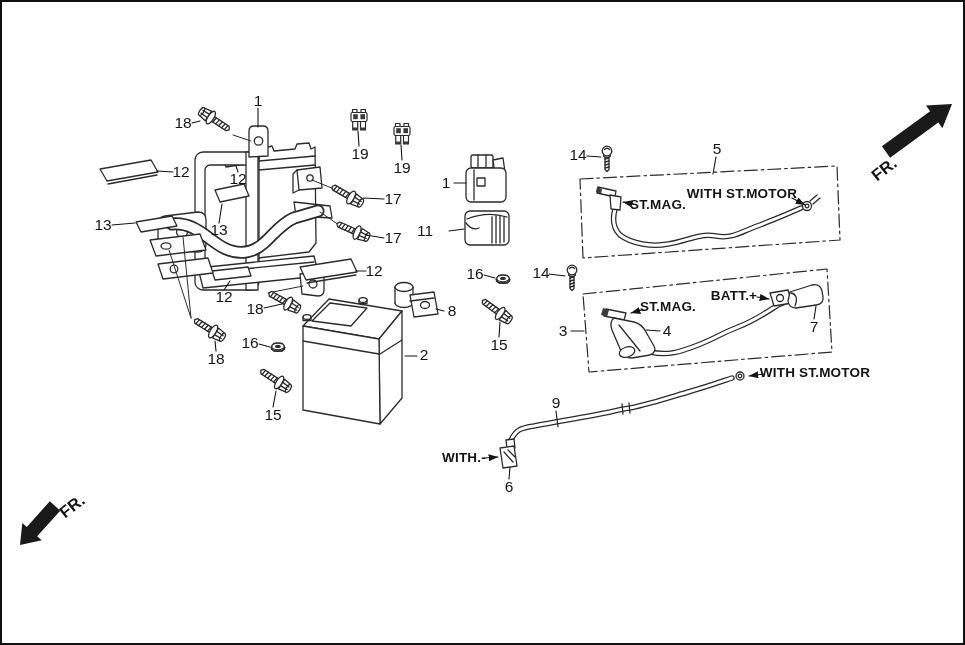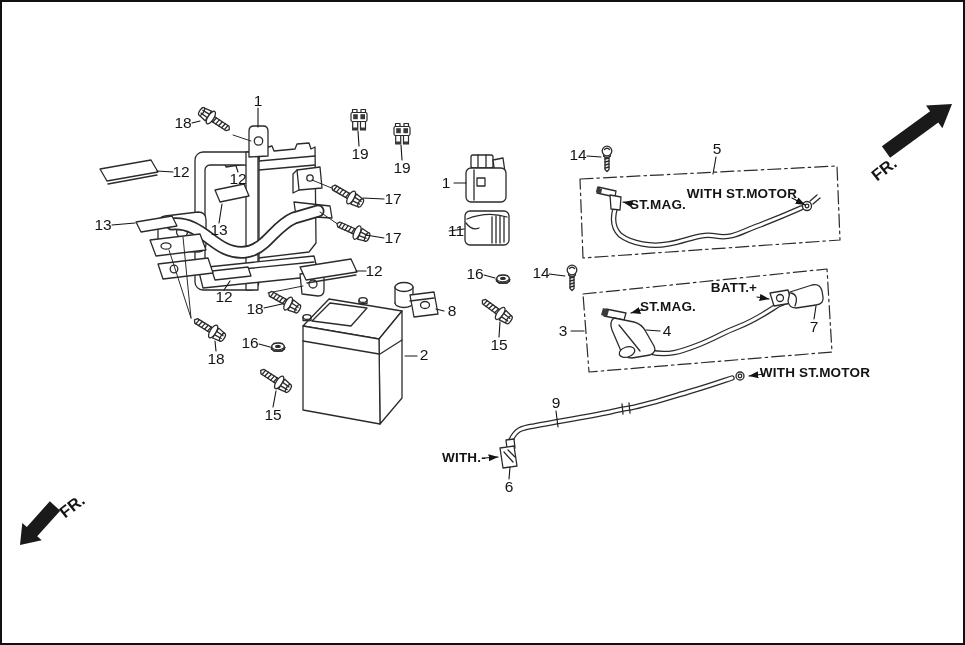--- a/index.html
+++ b/index.html
@@ -302,21 +302,21 @@
 <span class="n" style="left:258px;top:101px">1</span>
 <span class="n" style="left:424px;top:355px">2</span>
 <span class="n" style="left:563px;top:331px">3</span>
 <span class="n" style="left:667px;top:331px">4</span>
 <span class="n" style="left:717px;top:149px">5</span>
 <span class="n" style="left:509px;top:487px">6</span>
 <span class="n" style="left:814px;top:327px">7</span>
 <span class="n" style="left:452px;top:311px">8</span>
 <span class="n" style="left:556px;top:403px">9</span>
 <span class="n" style="left:446px;top:183px">1</span>
-<span class="n" style="left:456px;top:231px">11</span>
+<span class="n" style="left:425px;top:231px">11</span>
 <span class="n" style="left:181px;top:172px">12</span>
 <span class="n" style="left:238px;top:179px">12</span>
 <span class="n" style="left:224px;top:297px">12</span>
 <span class="n" style="left:374px;top:271px">12</span>
 <span class="n" style="left:103px;top:225px">13</span>
 <span class="n" style="left:219px;top:230px">13</span>
 <span class="n" style="left:578px;top:155px">14</span>
 <span class="n" style="left:541px;top:273px">14</span>
 <span class="n" style="left:273px;top:415px">15</span>
 <span class="n" style="left:499px;top:345px">15</span>
@@ -326,20 +326,20 @@
 <span class="n" style="left:393px;top:238px">17</span>
 <span class="n" style="left:183px;top:123px">18</span>
 <span class="n" style="left:255px;top:309px">18</span>
 <span class="n" style="left:216px;top:359px">18</span>
 <span class="n" style="left:360px;top:154px">19</span>
 <span class="n" style="left:402px;top:168px">19</span>
 
 <span class="n bl" style="left:658px;top:205px">ST.MAG.</span>
 <span class="n bl" style="left:742px;top:194px">WITH ST.MOTOR</span>
 <span class="n bl" style="left:668px;top:307px">ST.MAG.</span>
-<span class="n bl" style="left:734px;top:288px">BATT.+</span>
+<span class="n bl" style="left:734px;top:296px">BATT.+</span>
 <span class="n bl" style="left:815px;top:373px">WITH ST.MOTOR</span>
 <span class="n bl" style="left:464px;top:458px">WITH.-</span>
 
 <span class="n fr" style="left:884px;top:169px">FR.</span>
 <span class="n fr" style="left:72px;top:506px">FR.</span>
 
 </div>
 
 </body></html>

